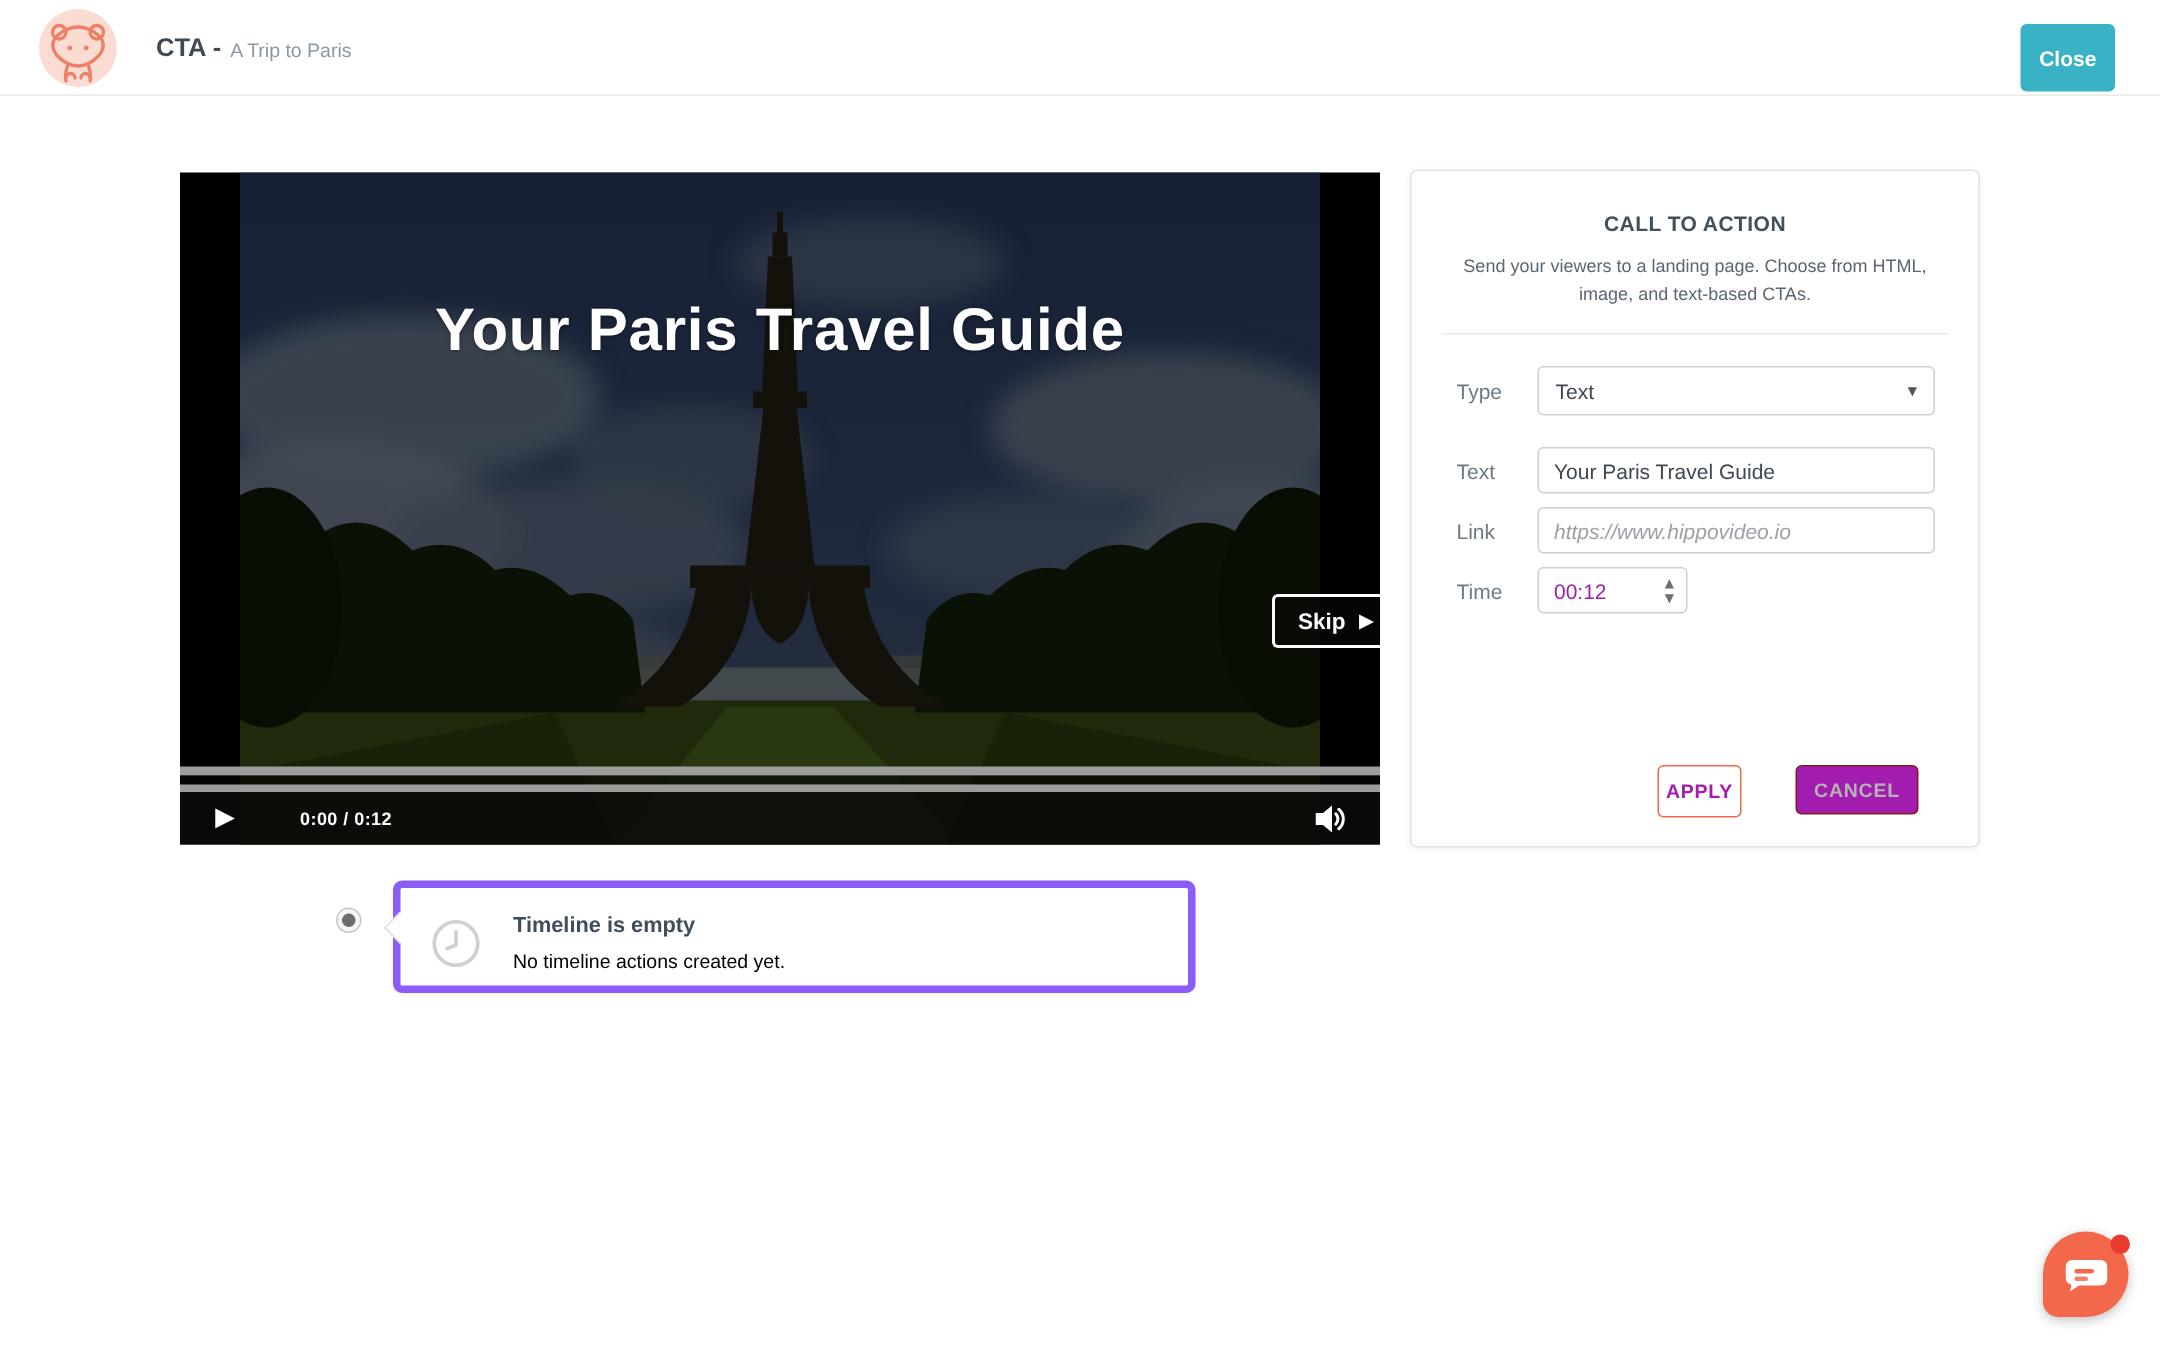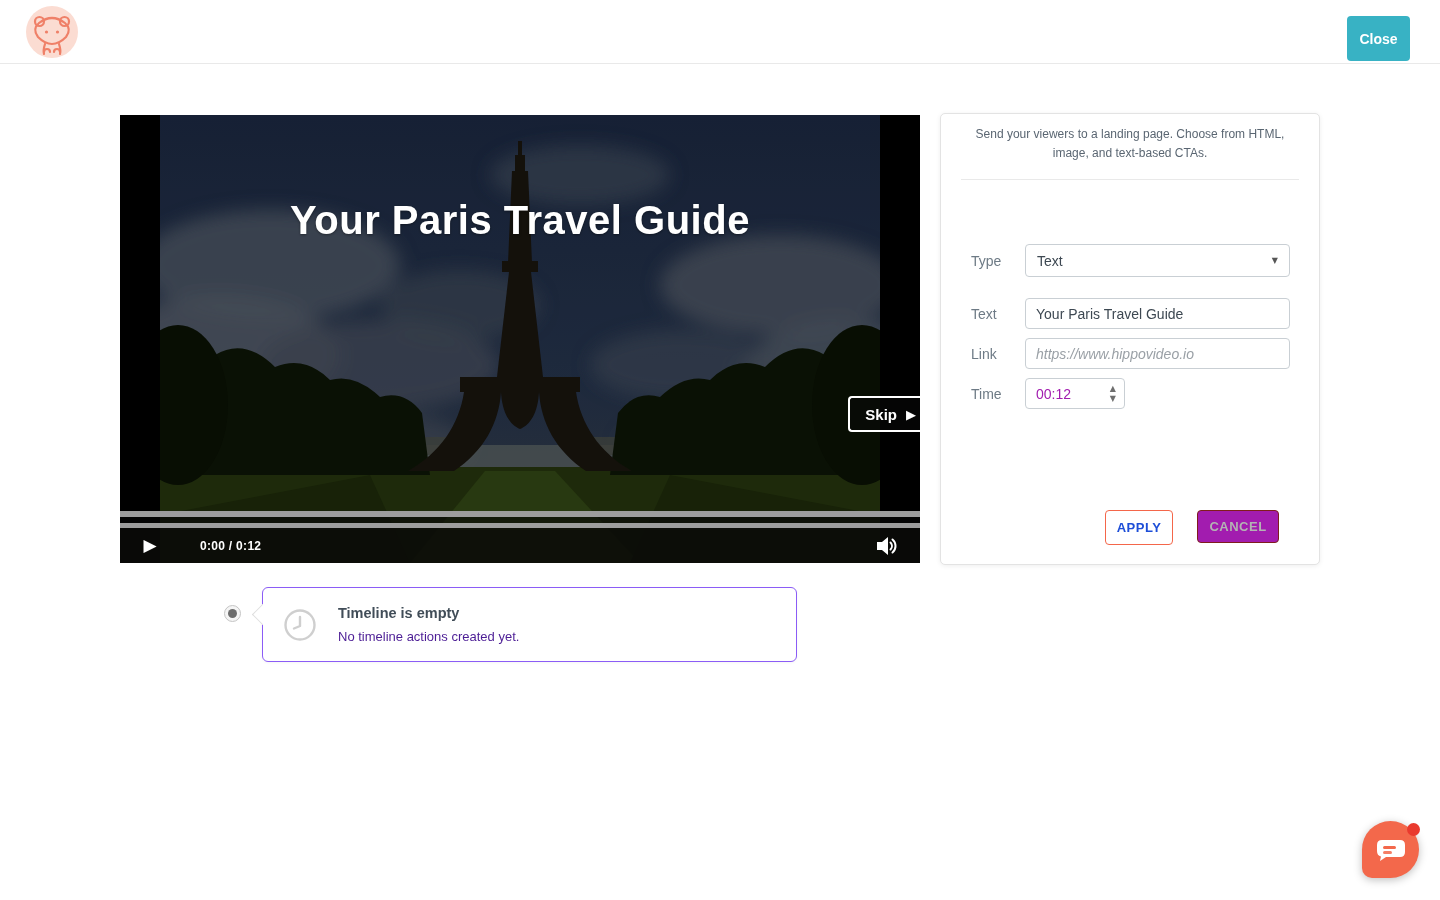--- a/index.html
+++ b/index.html
@@ -43,31 +43,31 @@
   .row-link { top:224px; height:31px; }
   .row-time { top:264px; height:31px; }
   .select-box { position:relative; width:265px; height:33px; border:1px solid #c9cfd4; border-radius:4px; background:#fff; display:flex; align-items:center; padding:0 11px; font-size:14px; color:#3d4852; cursor:pointer; }
   .select-caret { position:absolute; right:11px; top:50%; transform:translateY(-54%); font-size:10px; color:#555; font-family:"DejaVu Sans",sans-serif; }
   .txt-input { width:265px; height:31px; border:1px solid #c9cfd4; border-radius:4px; padding:0 10px; font-size:14px; color:#3d4852; font-family:inherit; }
   .txt-input::placeholder { color:#9aa0a6; font-style:italic; }
   .time-wrap { position:relative; width:100px; }
   .time-input { width:100px; height:31px; border:1px solid #c9cfd4; border-radius:4px; padding:0 26px 0 10px; font-size:14px; color:#a21caf; font-family:Liberation Sans, sans-serif; }
   .stepper { position:absolute; right:7px; top:50%; transform:translateY(-50%); display:flex; flex-direction:column; line-height:1; }
   .step { font-size:8px; color:#6e6e6e; cursor:pointer; padding:1px 2px; font-family:"DejaVu Sans",sans-serif; }
-  .apply-btn { position:absolute; left:164px; top:396px; width:68px; height:35px; background:#fff; border:1px solid #f4664a; border-radius:4px; color:#1d4ed8; font-size:13px; font-weight:600; letter-spacing:0.5px; cursor:pointer; font-family:inherit; }
+  .apply-btn { position:absolute; left:164px; top:396px; width:56px; height:35px; background:#fff; border:1px solid #f4664a; border-radius:4px; color:#a21caf; font-size:13px; font-weight:600; letter-spacing:0.5px; cursor:pointer; font-family:inherit; }
   .cancel-btn { position:absolute; left:256px; top:396px; width:82px; height:33px; background:#a21caf; border:1px solid #7f1d1d; border-radius:4px; color:#b3b3b3; font-size:13px; font-weight:600; letter-spacing:0.5px; cursor:pointer; font-family:inherit; }
 
   
   .tl-dot { position:absolute; left:224px; top:605px; width:17px; height:17px; border-radius:50%; border:1px solid #c5c5c5; background:#f5f5f5; display:flex; align-items:center; justify-content:center; }
   .tl-dot-inner { width:9px; height:9px; border-radius:50%; background:#6d6d6d; }
-  .tl-card { position:absolute; left:262px; top:587px; width:535px; height:75px; background:#fff; border:1px solid #8b5cf6; border-radius:6px; box-shadow:0 1px 3px rgba(0,0,0,0.04); }
+  .tl-card { position:absolute; left:262px; top:587px; width:535px; height:75px; background:#fff; border:5px solid #8b5cf6; border-radius:6px; box-shadow:0 1px 3px rgba(0,0,0,0.04); }
   .tl-card::before { content:""; position:absolute; left:-8px; top:19px; width:14px; height:14px; background:#fff; border-left:1px solid #dedede; border-bottom:1px solid #dedede; transform:rotate(45deg); }
   .tl-clock { position:absolute; left:21px; top:21px; width:32px; height:32px; }
   .tl-title { position:absolute; left:75px; top:17px; font-size:14.5px; font-weight:600; color:#414d58; }
-  .tl-subtitle { position:absolute; left:75px; top:41px; font-size:13px; color:#4c1d95; }
+  .tl-subtitle { position:absolute; left:75px; top:41px; font-size:13px; color:#000000; }
 
   
   .chat-btn { position:absolute; left:1362px; top:821px; width:57px; height:57px; background:#f3684b; border:none; border-radius:50% 50% 50% 10px; cursor:pointer; box-shadow:0 2px 8px rgba(0,0,0,0.25); }
   .chat-icon { position:absolute; left:15px; top:19px; }
   .chat-dot { position:absolute; left:45px; top:2px; width:13px; height:13px; border-radius:50%; background:#e93a2e; }
 </style>
 </head>
 <body>
 
 <div id="app">
@@ -82,20 +82,24 @@
           <path d="M 13,17 Q 26,7 39,17 Q 46,23 40,31 Q 33,38 26,38 Q 19,38 12,31 Q 6,23 13,17 Z"></path>
           <path d="M 19,38 Q 17,44 18,48"></path>
           <path d="M 33,38 Q 35,44 34,48"></path>
           <path d="M 18,46 a 3 3 0 0 1 6 0"></path>
           <path d="M 28,46 a 3 3 0 0 1 6 0"></path>
         </g>
         <circle cx="20.5" cy="26" r="1.6" fill="#ef8068"></circle>
         <circle cx="31.5" cy="26" r="1.6" fill="#ef8068"></circle>
       </svg>
     </span>
+    <div class="title-wrap">
+      <span class="page-title">CTA -</span>
+      <span class="page-subtitle">A Trip to Paris</span>
+    </div>
     <button class="close-btn">Close</button>
   </header>
 
   <div class="video-player">
     <svg class="video-scene" viewBox="0 0 720 448" preserveAspectRatio="none">
       <defs>
         <filter id="blur1" x="-40%" y="-40%" width="180%" height="180%">
             <feGaussianBlur stdDeviation="9"></feGaussianBlur>
           </filter>
         <linearGradient id="skyg" x1="0" y1="0" x2="0" y2="1">
@@ -168,20 +172,21 @@
         <svg width="22" height="20" viewBox="0 0 22 20">
           <polygon points="0,6 5,6 11,1 11,19 5,14 0,14" fill="#fff"></polygon>
           <path d="M 13.5,6.5 A 5 5 0 0 1 13.5,13.5" stroke="#fff" stroke-width="2" fill="none" stroke-linecap="round"></path>
           <path d="M 15.5,3.5 A 8.5 8.5 0 0 1 15.5,16.5" stroke="#fff" stroke-width="2" fill="none" stroke-linecap="round"></path>
         </svg>
       </button>
     </div>
   </div>
 
   <aside class="cta-panel">
+    <div class="cta-title">CALL TO ACTION</div>
     <div class="cta-desc">Send your viewers to a landing page. Choose from HTML, image, and text-based CTAs.</div>
     <hr class="cta-divider">
 
     <div class="field-row row-type">
       <span class="f-label">Type</span>
       <div class="select-box">
         <span>Text</span>
         <span class="select-caret" style="font-size:8px;">▼</span>
       </div>
     </div>

